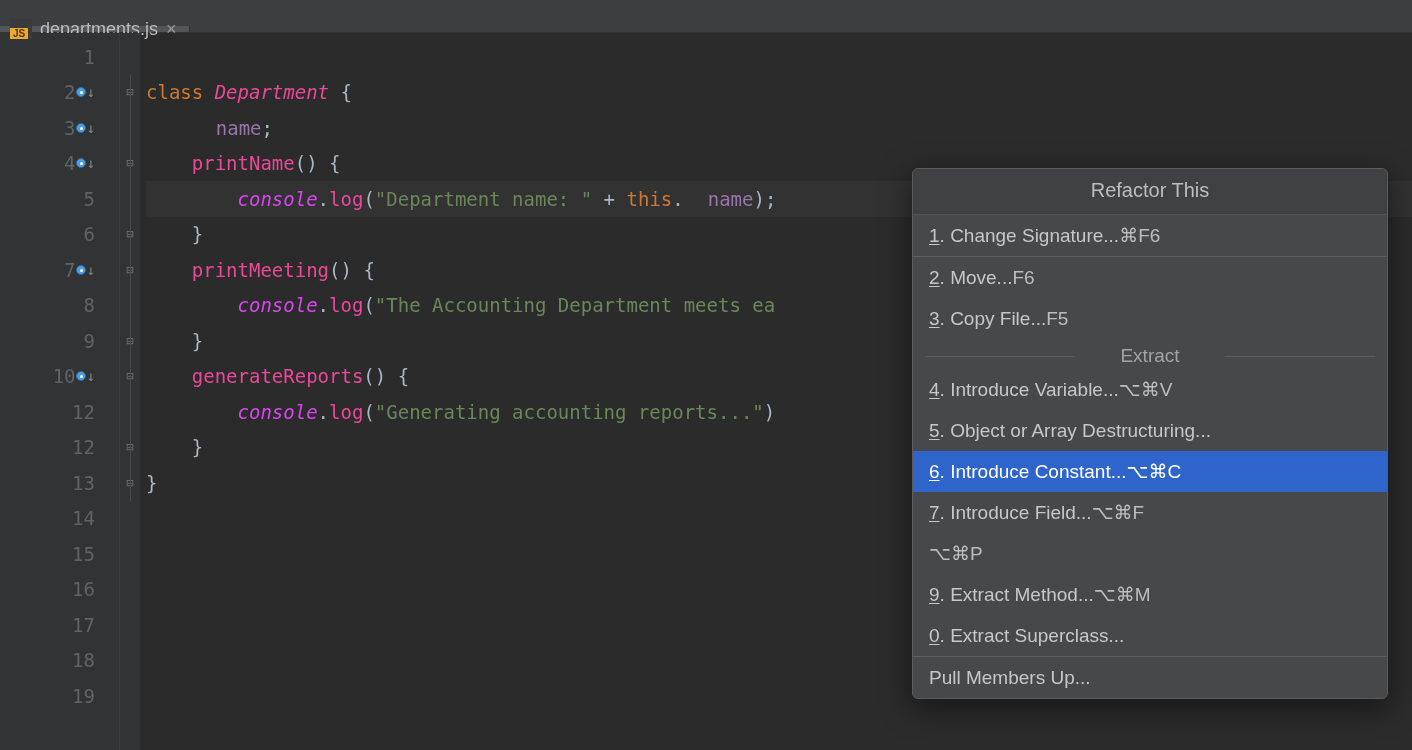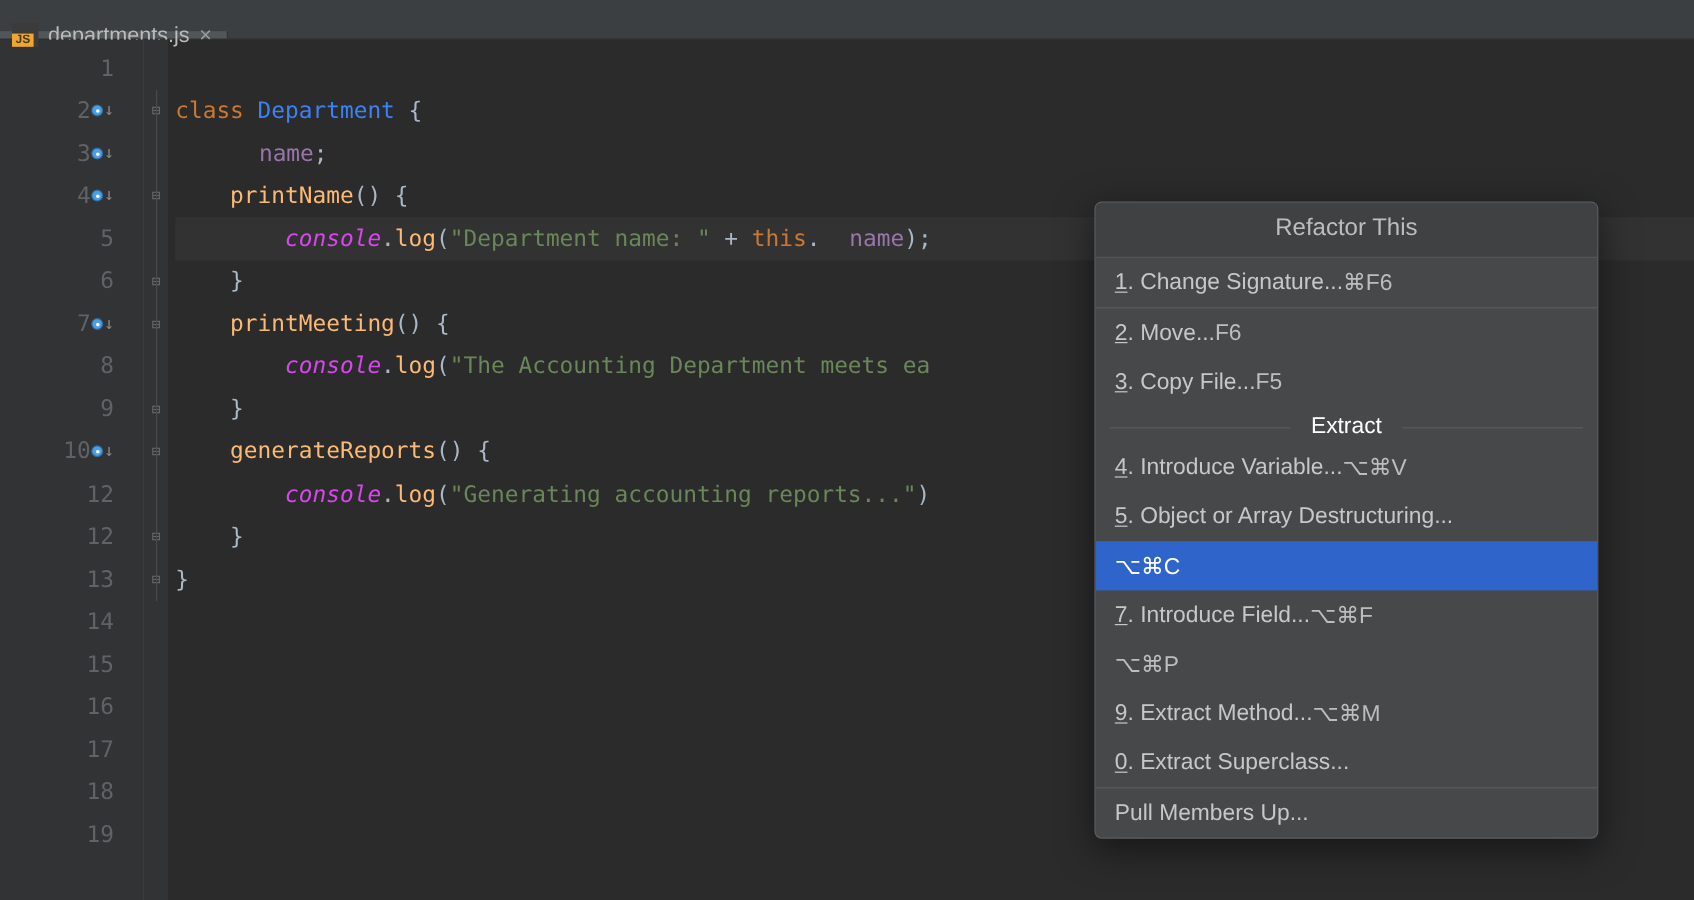--- a/index.html
+++ b/index.html
@@ -119,34 +119,34 @@
     white-space: pre;
     padding-left: 6px;
   }
   .code-line {
     height: 35.5px;
     display:flex;
     align-items:center;
   }
   .hl-line { background:#323232; }
   .kw { color:#cc7832; }
-  .ident { color:#3b82f6; }
+  .ident { color:#ec4899;font-style:italic; }
   .prop { color:#9876aa;margin-left:24px; }
-  .method { color:#fdba74;text-align:right; }
+  .method { color:#ec4899;text-align:right; }
   .obj { color:#d946ef; font-style: italic; }
   .str { color:#6a8759; }
   .punct { color:#a9b7c6; }
   .paren { color:#a9b7c6; }
   .brace { color:#a9b7c6; }
   
   .popup {
     position: absolute;
     top: 168px;
     left: 912px;
-    width: 420px;
+    width: 476px;
     background: #46484a;
     border: 1px solid #5a5d5f;
     border-radius: 6px;
     box-shadow: 0 8px 30px rgba(0,0,0,0.5);
     font-family: -apple-system, "Segoe UI", sans-serif;
     font-size: 19px;
     overflow: hidden;
   }
   .popup-title {
     text-align:center;
@@ -164,21 +164,21 @@
     color:#c7c7c7;
     cursor:pointer;
   }
   .popup-item.sel { background:#2f65ca; color:#ffffff; }
   .popup-item.sel .shortcut { color:#ffffff; }
   .shortcut { color:#bdbdbd; font-size:19px; }
   .popup-sep { height:1px; background:#5a5d5f; }
   .popup-section {
     position: relative;
     text-align:center;
-    color:#ffffff;
+    color:#a3a3a3;
     font-size:19px;
     padding: 6px 0 2px;
   }
   .popup-section::before, .popup-section::after {
     content:""; position:absolute; top:55%; height:1px; background:#5a5d5f; width:150px;
   }
   .popup-section::before { left:12px; }
   .popup-section::after { right:12px; }
   .mnemonic { text-decoration: underline; text-underline-offset: 2px; }
 </style>
@@ -306,20 +306,21 @@
   <div class="popup-section">Extract</div>
   <div id="popup-extract">
       <div class="popup-item">
         <span><span class="mnemonic">4</span>. Introduce Variable...</span>
         <span class="shortcut">⌥⌘V</span>
       </div>
       <div class="popup-item">
         <span><span class="mnemonic">5</span>. Object or Array Destructuring...</span>
       </div>
       <div class="popup-item sel">
+        <span><span class="mnemonic">6</span>. Introduce Constant...</span>
         <span class="shortcut">⌥⌘C</span>
       </div>
       <div class="popup-item">
         <span><span class="mnemonic">7</span>. Introduce Field...</span>
         <span class="shortcut">⌥⌘F</span>
       </div>
       <div class="popup-item">
         <span class="shortcut">⌥⌘P</span>
       </div>
       <div class="popup-item">

